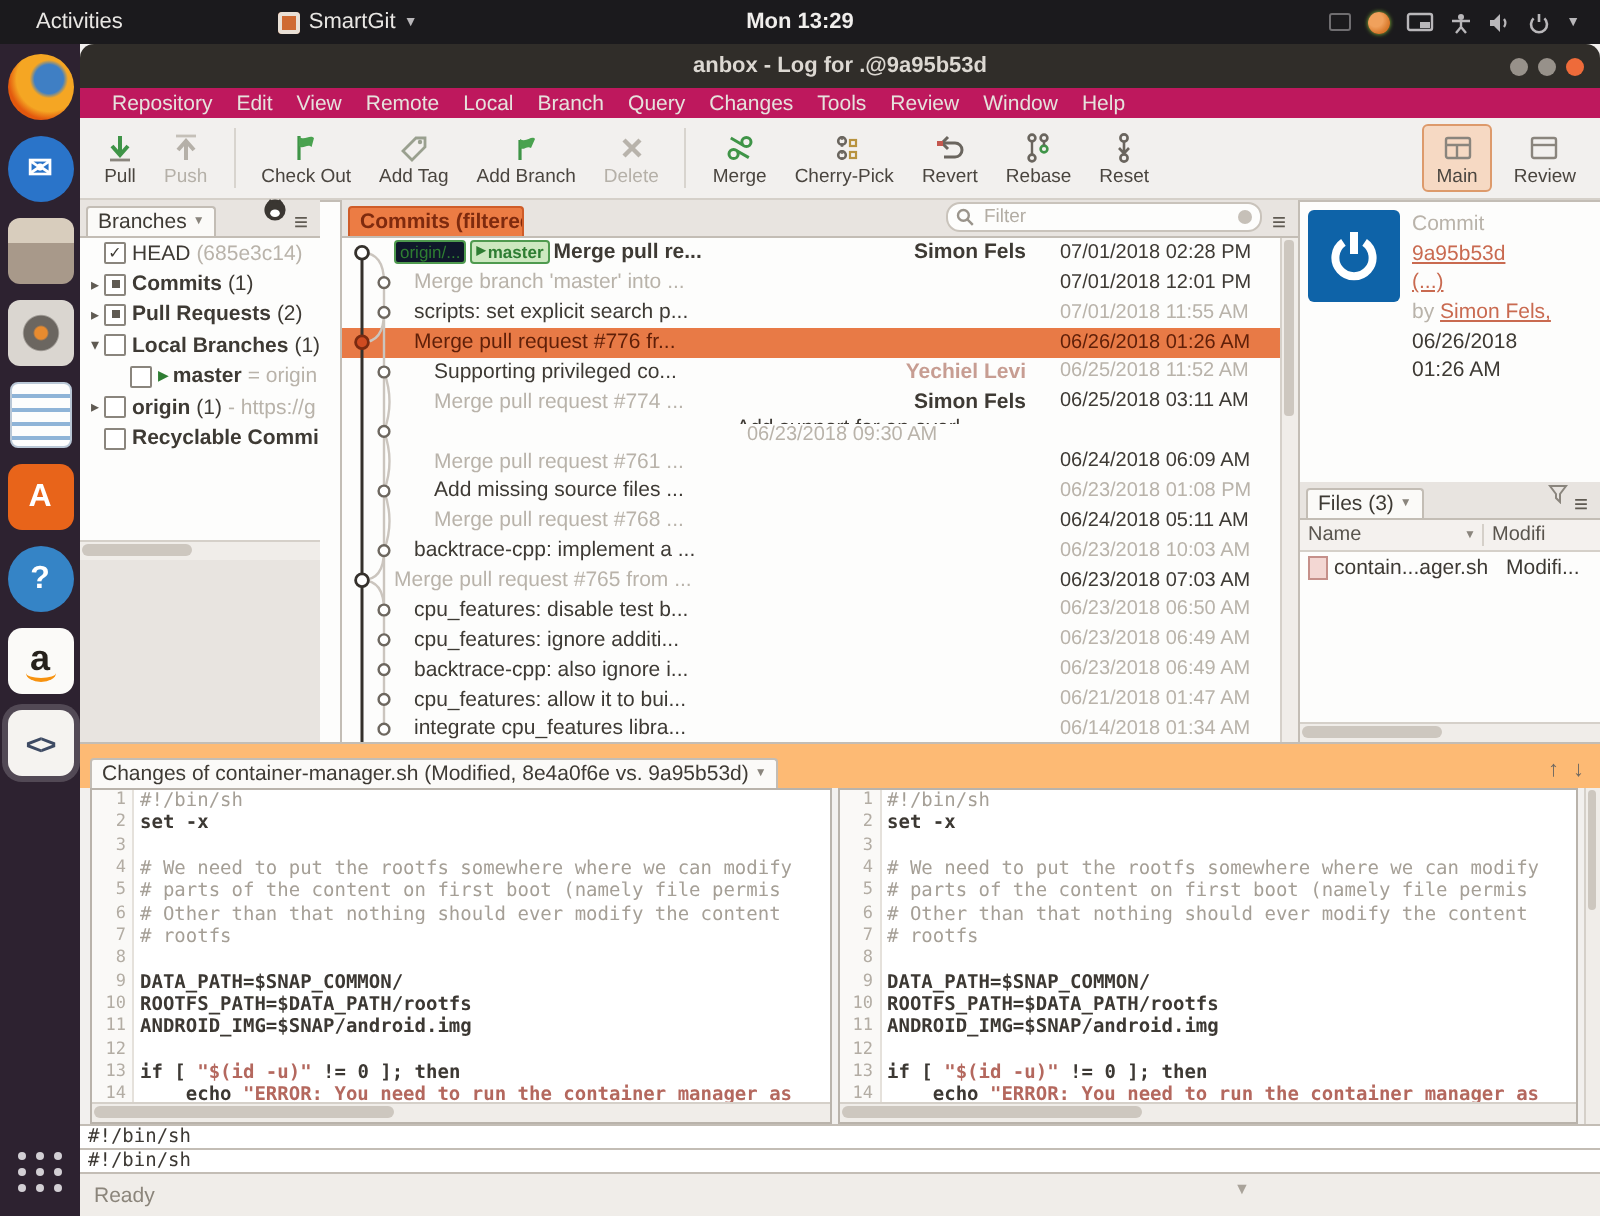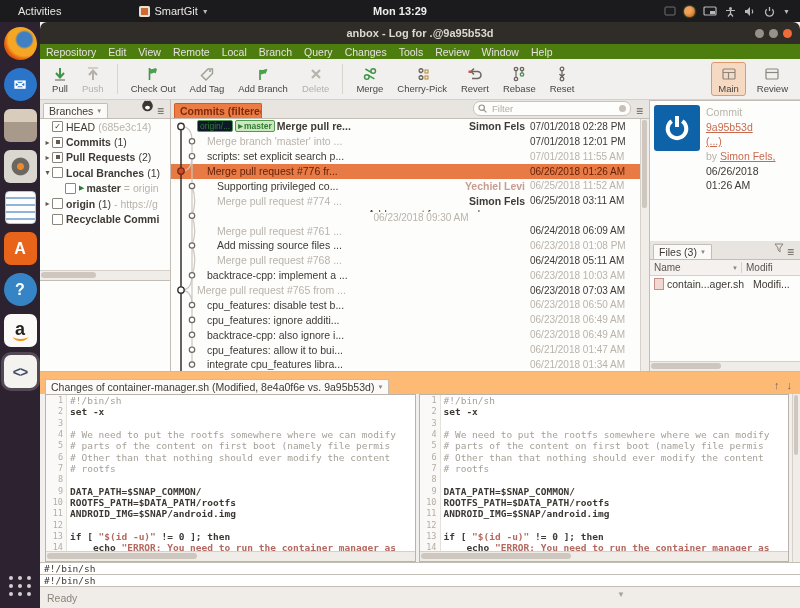--- a/index.html
+++ b/index.html
@@ -35,32 +35,32 @@
   .dock-smartgit .glyph{color:#3d4a63;font-size:14px;letter-spacing:-1px}
   .dock-item.active{box-shadow:0 0 0 3px rgba(255,255,255,.18)}
   .dock-grid{margin-top:auto;margin-bottom:12px;display:grid;grid-template-columns:repeat(3,5px);grid-gap:4px}
   .dock-grid .dot{width:4px;height:4px;border-radius:50%;background:#d2cfd4}
   
   .win{position:absolute;left:40px;top:22px;width:760px;height:586px;display:flex;flex-direction:column;background:#f2f0ee;z-index:10}
   .titlebar{height:22px;background:#302d29;color:#dcd8d2;font-size:11px;font-weight:bold;display:flex;align-items:center;justify-content:center;position:relative;border-radius:7px 7px 0 0;flex:none}
   .win-controls{position:absolute;right:8px;top:7px;display:flex;gap:5px}
   .wc{width:9px;height:9px;border-radius:50%;background:#97918a}
   .wc.close{background:#ee6b3a}
-  .menubar{height:15px;background:#4d7c0f;display:flex;align-items:center;flex:none}
+  .menubar{height:15px;background:#be185d;display:flex;align-items:center;padding-left:10px;flex:none}
   .menu-item{color:#e6e2dd;font-size:10.5px;padding:0 6px}
   .toolbar{height:40px;background:#f2f0ee;border-bottom:1px solid #d5d0c9;display:flex;align-items:center;padding:0 5px;flex:none}
   .tb-btn{display:flex;flex-direction:column;align-items:center;justify-content:center;font-size:9.5px;color:#4a453f;padding:2px 6px 1px;gap:1px;border:1px solid transparent;border-radius:3px}
   .tb-btn .ic{height:17px;display:flex;align-items:flex-end}
   .tb-btn.disabled{color:#b5b0a8}
   .tb-btn.active{background:#f6d9c3;border-color:#dd9a6b}
   .tb-sep{width:1px;align-self:stretch;background:#d8d4ce;margin:5px 6px}
   .tb-right{margin-left:auto;display:flex;gap:4px}
   
   .main{height:271px;display:flex;background:#e8e4e0;flex:none;min-height:0}
-  .col-left{width:130px;display:flex;flex-direction:column;flex:none}
+  .col-left{width:130px;display:flex;flex-direction:row;flex:none}
   .col-mid{width:480px;display:flex;flex-direction:column;flex:none;border-left:1px solid #c3bdb5;border-right:1px solid #c3bdb5;box-sizing:border-box}
   .col-right{flex:1;display:flex;flex-direction:column;min-width:0}
   .tabs-row{height:18px;background:#e8e4e0;display:flex;align-items:flex-end;padding:2px 3px 0 3px;box-sizing:border-box;gap:3px;flex:none}
   .ptab{background:#fbfaf8;border:1px solid #c3bdb5;border-bottom:0;border-radius:2px 2px 0 0;font-size:10.5px;color:#3e3a34;padding:2px 5px;display:inline-flex;align-items:center;gap:3px;line-height:1;white-space:nowrap;overflow:hidden}
   .ptab .caret{font-size:6px;color:#8a857d}
   .ptab.orange{background:#ec7c44;border-color:#cf5c28;color:#7e2a0e;font-weight:bold;max-width:76px}
   .spacer{flex:1}
   .hmb{color:#5f5a52;font-size:12px;line-height:10px;padding:0 3px 2px 0}
   .panel-body{background:#fdfdfc;border-top:1px solid #c3bdb5;flex:1;overflow:hidden;position:relative;min-height:0}
   .hscroll{height:9px;background:#f0ede9;border-top:1px solid #d5d0c9;position:relative;flex:none}
@@ -78,21 +78,21 @@
   
   .filterbox{height:13px;width:148px;border:1px solid #c9c3bb;border-radius:7px;background:#fdfdfc;display:flex;align-items:center;margin:0 2px 2px 0;padding:0 4px;gap:3px}
   .filterbox input{border:0;outline:0;flex:1;font-size:9.5px;background:transparent;color:#3e3a34;min-width:0;font-family:"Liberation Sans",sans-serif}
   .filterbox input::placeholder{color:#b3ada4}
   .clearbtn{width:7px;height:7px;border-radius:50%;background:#c6c0b8;flex:none}
   .clist{flex:1;position:relative;background:#fdfdfc;border-top:1px solid #c3bdb5;overflow:hidden}
   .crow{height:14.88px;display:flex;align-items:center;font-size:10.5px;color:#3e3a34;box-sizing:border-box;padding-right:9px}
   .crow.sel{background:#e87a46;color:#5f1f08}
   .crow .msg{flex:1;white-space:nowrap;overflow:hidden;min-width:0}
   .crow .msg.b{font-weight:bold}
-  .crow .author{flex:none;text-align:right;font-weight:bold;white-space:nowrap;margin-right:5px}
+  .crow .author{flex:none;text-align:right;font-weight:bold;white-space:nowrap;margin-right:17px}
   .crow .date{width:110px;flex:none;font-size:10px;white-space:nowrap}
   .dim{color:#b9b3aa}
   .adim{color:#c79d92;font-weight:normal}
   .chip{font-size:8.5px;border:1px solid #4f9a4f;border-radius:2px;padding:0 2px;height:10px;line-height:10px;margin-right:2px;color:#2e7d32;background:#0f172a;white-space:nowrap;overflow:hidden;flex:none;display:inline-flex;align-items:center;gap:1px}
   .chip.fill{background:#cde8c0;font-weight:bold}
   .chip.outline{max-width:36px}
   .chip .arr{font-size:6px}
   .graph-svg{position:absolute;left:0;top:0;pointer-events:none}
   .vscroll{position:absolute;right:0;top:0;bottom:0;width:8px;background:#f0ede9;border-left:1px solid #d5d0c9}
   .vthumb{position:absolute;top:1px;left:1px;width:5px;height:88px;background:#cdc7bf;border-radius:2px}
@@ -526,21 +526,21 @@
           <div class="crow" style="padding-left: 36px;">
             <span class="msg">backtrace-cpp: also ignore i...</span>
             <span class="date dim">06/23/2018 06:49 AM</span>
           </div>
           <div class="crow" style="padding-left: 36px;">
             <span class="msg">cpu_features: allow it to bui...</span>
             <span class="date dim">06/21/2018 01:47 AM</span>
           </div>
           <div class="crow" style="padding-left: 36px;">
             <span class="msg">integrate cpu_features libra...</span>
-            <span class="date dim">06/21/2018 01:34 AM</span>
+            <span class="date dim">06/14/2018 01:34 AM</span>
           </div>
           <svg width="28" height="253" class="graph-svg">
             <path d="M21 22.3 V245.6" stroke="#cbc5be" stroke-width="1.2" fill="none"></path>
             <path d="M21 22.3 Q21 7.4 10 7.4" stroke="#cbc5be" stroke-width="1.2" fill="none"></path>
             <path d="M21 37.2 Q21 52.1 10 52.1" stroke="#cbc5be" stroke-width="1.2" fill="none"></path>
             <path d="M21 156.3 Q21 171.1 10 171.1" stroke="#cbc5be" stroke-width="1.2" fill="none"></path>
             <path d="M21 186.0 Q21 171.1 10 171.1" stroke="#cbc5be" stroke-width="1.2" fill="none"></path>
             <path d="M21 67.0 Q26.5 81.9 21 96.7" stroke="#cbc5be" stroke-width="1.2" fill="none"></path>
             <path d="M21 96.7 Q26.5 111.6 21 126.5" stroke="#cbc5be" stroke-width="1.2" fill="none"></path>
             <path d="M21 126.5 Q26.5 141.4 21 156.3" stroke="#cbc5be" stroke-width="1.2" fill="none"></path>

